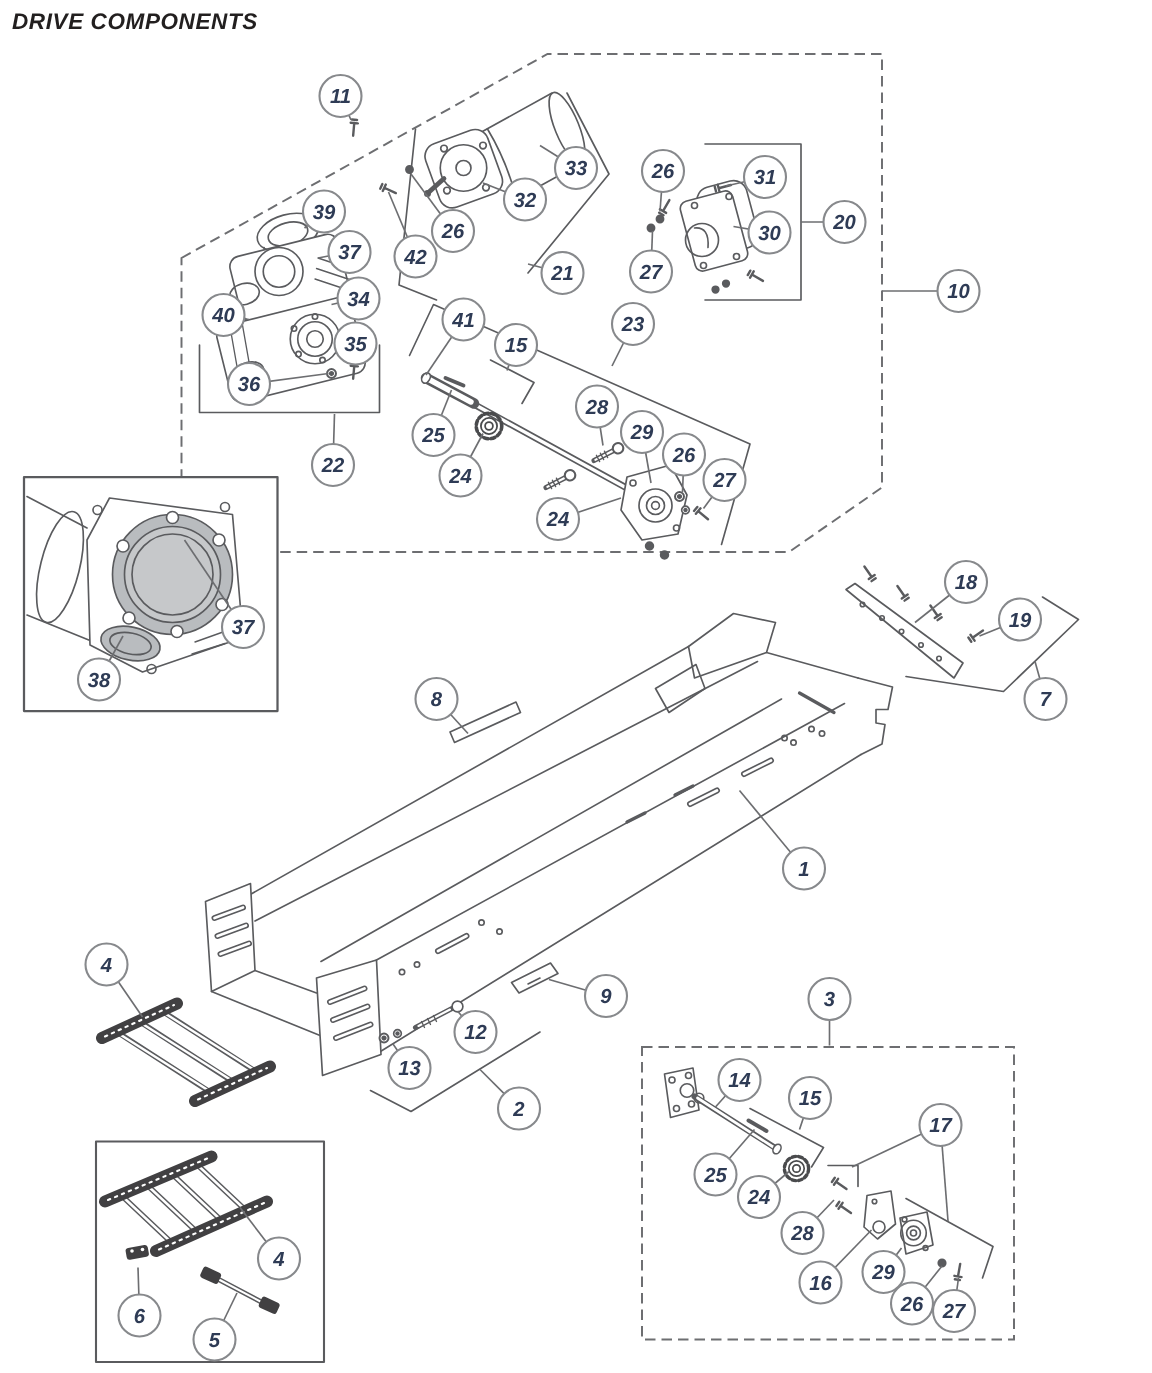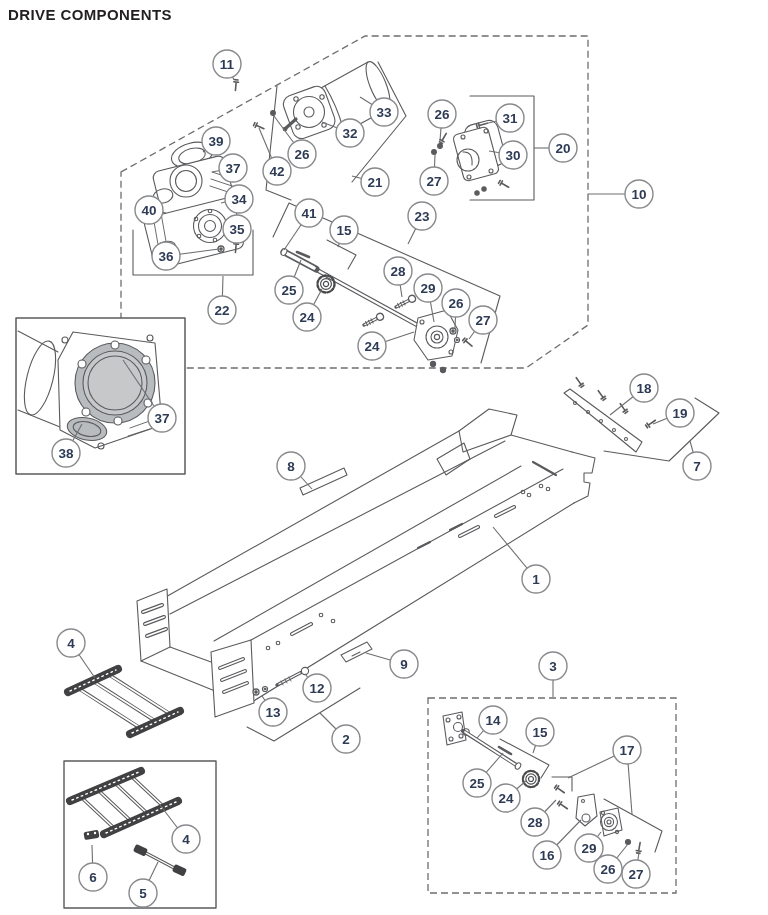--- a/index.html
+++ b/index.html
@@ -1,17 +1,17 @@
 <!DOCTYPE html>
 <html><head>
 <meta charset="utf-8">
 <style>
   html,body{margin:0;padding:0;background:#ffffff;}
   .page{position:relative;width:768px;height:915px;background:#ffffff;overflow:hidden;
-        font-family:"Liberation Sans",sans-serif;}
+        font-family:"Liberation Sans",sans-serif;font-style:italic;}
   .page-title{position:absolute;left:8px;top:6px;margin:0;font-size:15px;font-weight:bold;
         letter-spacing:.4px;color:#221f1f;}
   svg{position:absolute;left:0;top:0;}
   .callout-num{font-family:"Liberation Sans",sans-serif;font-size:13.5px;font-weight:bold;
         fill:#2e3b55;text-anchor:middle;}
 </style>
 </head>
 <body>
 
 <div class="page">

